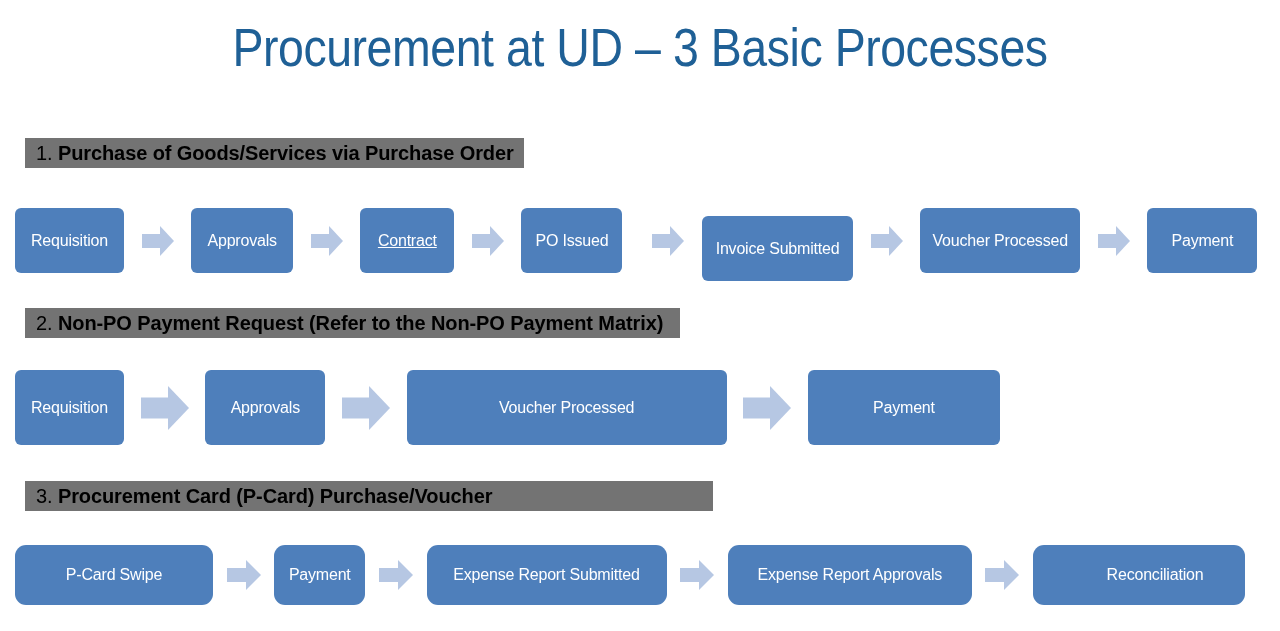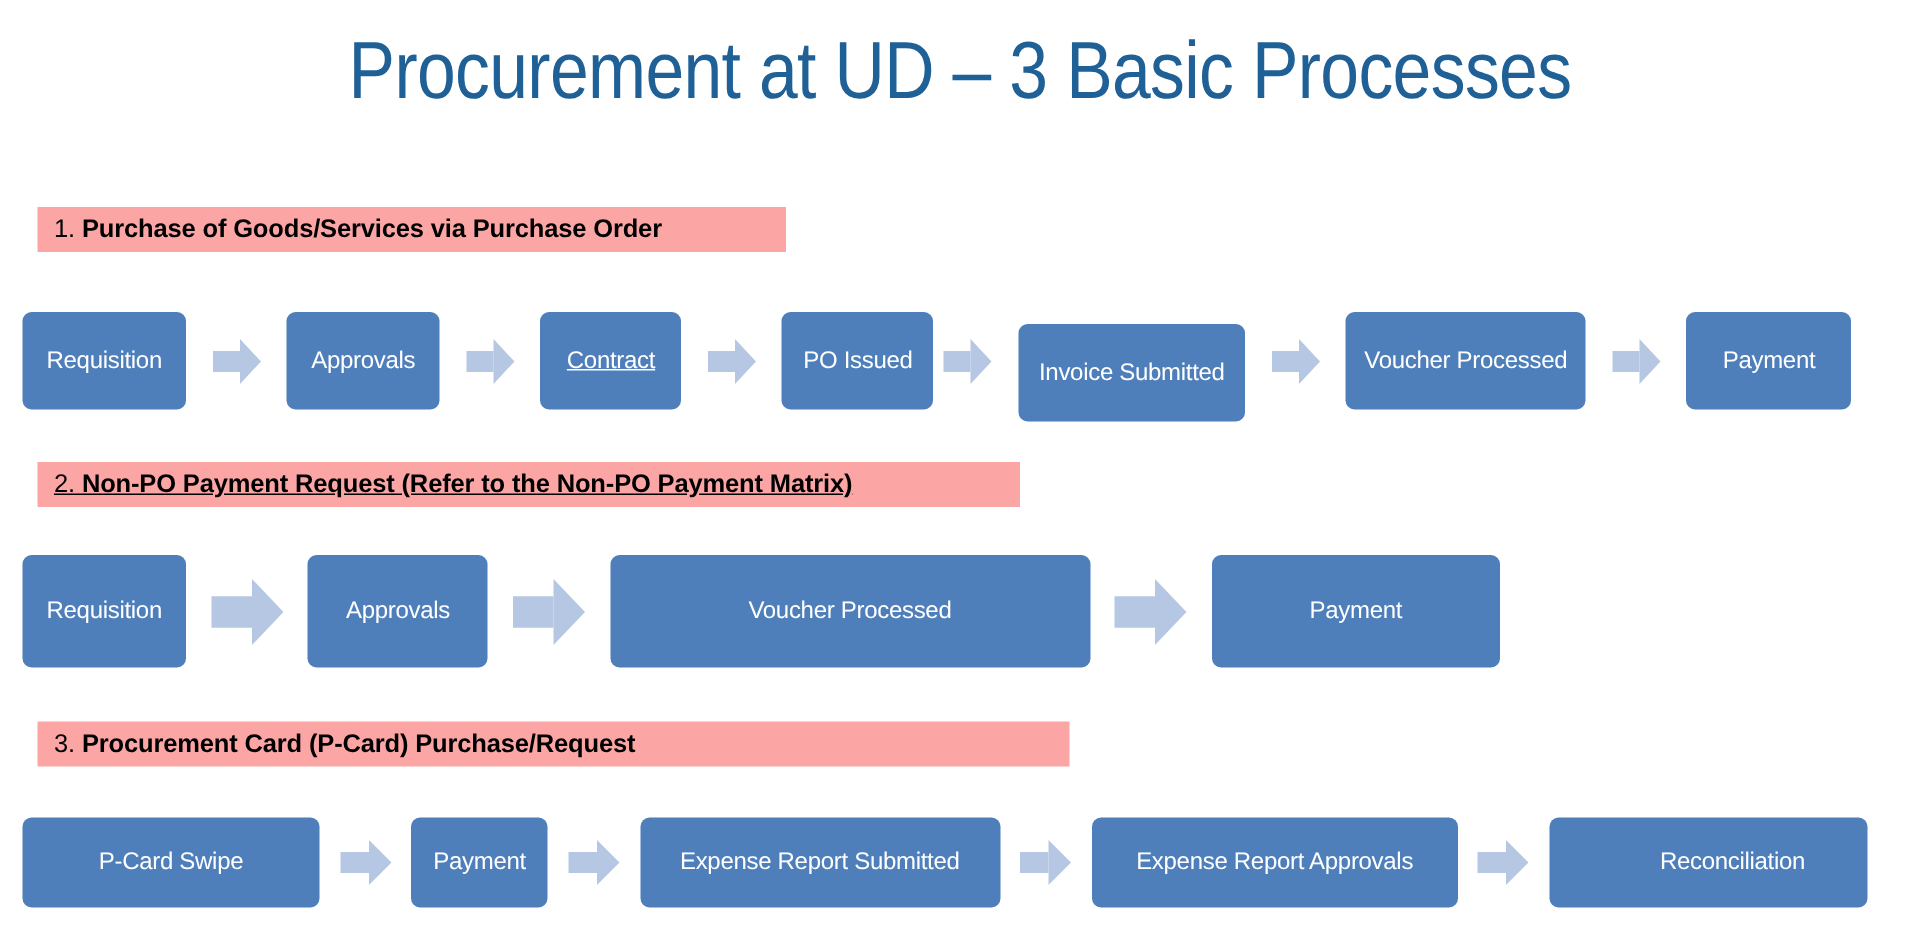--- a/index.html
+++ b/index.html
@@ -29,24 +29,24 @@
     letter-spacing: -0.5px;
     transform: scaleX(0.86);
     transform-origin: center top;
     white-space: nowrap;
     line-height: 1.08;
   }
 
   
   .banner {
     position: absolute;
-    background: #fca5a5;
+    background: #737373;
     color: #000000;
     font-family: "Liberation Sans", sans-serif;
-    font-size: 17px;
+    font-size: 20px;
     line-height: 30px;
     height: 30px;
     padding: 0 10px 0 11px;
     white-space: nowrap;
     box-sizing: border-box;
     letter-spacing: -0.1px;
   }
   .banner .num {
     font-weight: 400;
   }
@@ -109,21 +109,21 @@
 
   
   #row2 { top: 370px; }
   #row2 .node { height: 75px; font-size: 16px; }
   #row2 .arrow { width: 48px; height: 44px; }
   #row2 .arrow .shaft { width: 27px; height: 21px; }
   #row2 .arrow .head { border-top-width: 22px; border-bottom-width: 22px; border-left-width: 21px; }
 
   
   #row3 { top: 545px; }
-  #row3 .node { height: 60px; font-size: 16px; }
+  #row3 .node { height: 60px; font-size: 16px; border-radius: 11px; }
   #row3 .arrow { width: 34px; height: 30px; }
   #row3 .arrow .shaft { width: 19px; height: 14px; }
   #row3 .arrow .head { border-top-width: 15px; border-bottom-width: 15px; border-left-width: 15px; }
 </style>
 </head>
 <body>
 
 <div class="slide-title">Procurement at UD – 3 Basic Processes</div>
 
 <div class="banner" id="banner1" style="left: 25px; top: 138px; width: 499px;">
@@ -146,21 +146,21 @@
       <span class="shaft"></span>
       <span class="head"></span>
     </div>
     <div class="node" style="width: 94px; margin-right: 17.5833px; text-decoration: underline;">
       <span>Contract</span>
     </div>
     <div class="arrow" style="margin-right: 17.5833px;">
       <span class="shaft"></span>
       <span class="head"></span>
     </div>
-    <div class="node" style="width: 101px; margin-right: 7px;">
+    <div class="node" style="width: 101px; margin-right: 30px;">
       <span>PO Issued</span>
     </div>
     <div class="arrow" style="margin-right: 17.5833px;">
       <span class="shaft"></span>
       <span class="head"></span>
     </div>
     <div class="node" style="width: 151px; margin-right: 17.5833px; margin-top: 16px;">
       <span>Invoice Submitted</span>
     </div>
     <div class="arrow" style="margin-right: 17.5833px;">
@@ -172,21 +172,21 @@
     </div>
     <div class="arrow" style="margin-right: 17.5833px;">
       <span class="shaft"></span>
       <span class="head"></span>
     </div>
     <div class="node" style="width: 110px;">
       <span>Payment</span>
     </div>
   </div>
 
-<div class="banner" id="banner2" style="left: 25px; top: 308px; width: 655px; text-decoration: underline;">
+<div class="banner" id="banner2" style="left: 25px; top: 308px; width: 655px;">
   <span class="num">2. </span>
   <span class="btxt">Non-PO Payment Request (Refer to the Non-PO Payment Matrix)</span>
 </div>
 
 <div class="flow-row" id="row2">
     <div class="node" style="width: 109px; margin-right: 16.6667px;">
       <span>Requisition</span>
     </div>
     <div class="arrow" style="margin-right: 16.6667px;">
       <span class="shaft"></span>
@@ -206,21 +206,21 @@
       <span class="shaft"></span>
       <span class="head"></span>
     </div>
     <div class="node" style="width: 192px;">
       <span>Payment</span>
     </div>
   </div>
 
 <div class="banner" id="banner3" style="left: 25px; top: 481px; width: 688px;">
   <span class="num">3. </span>
-  <span class="btxt">Procurement Card (P-Card) Purchase/Request</span>
+  <span class="btxt">Procurement Card (P-Card) Purchase/Voucher</span>
 </div>
 
 <div class="flow-row" id="row3">
     <div class="node" style="width: 198px; margin-right: 13.625px;">
       <span>P-Card Swipe</span>
     </div>
     <div class="arrow" style="margin-right: 13.625px;">
       <span class="shaft"></span>
       <span class="head"></span>
     </div>

